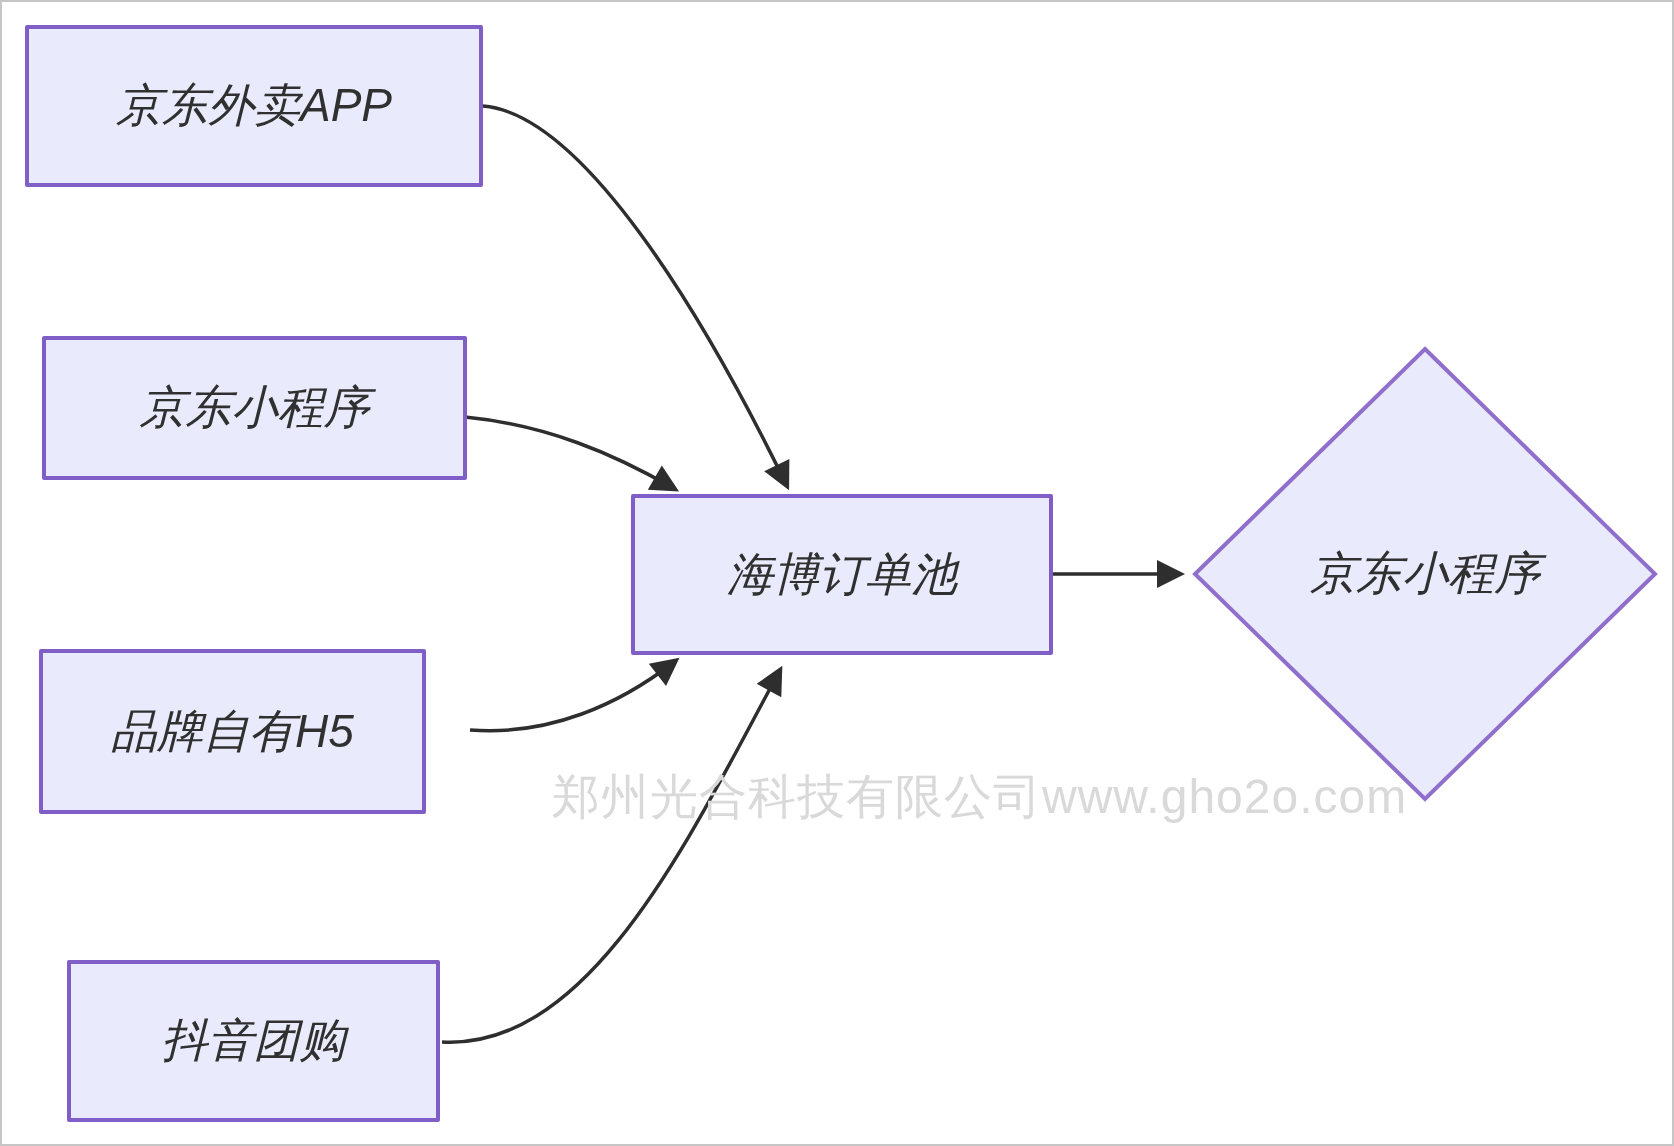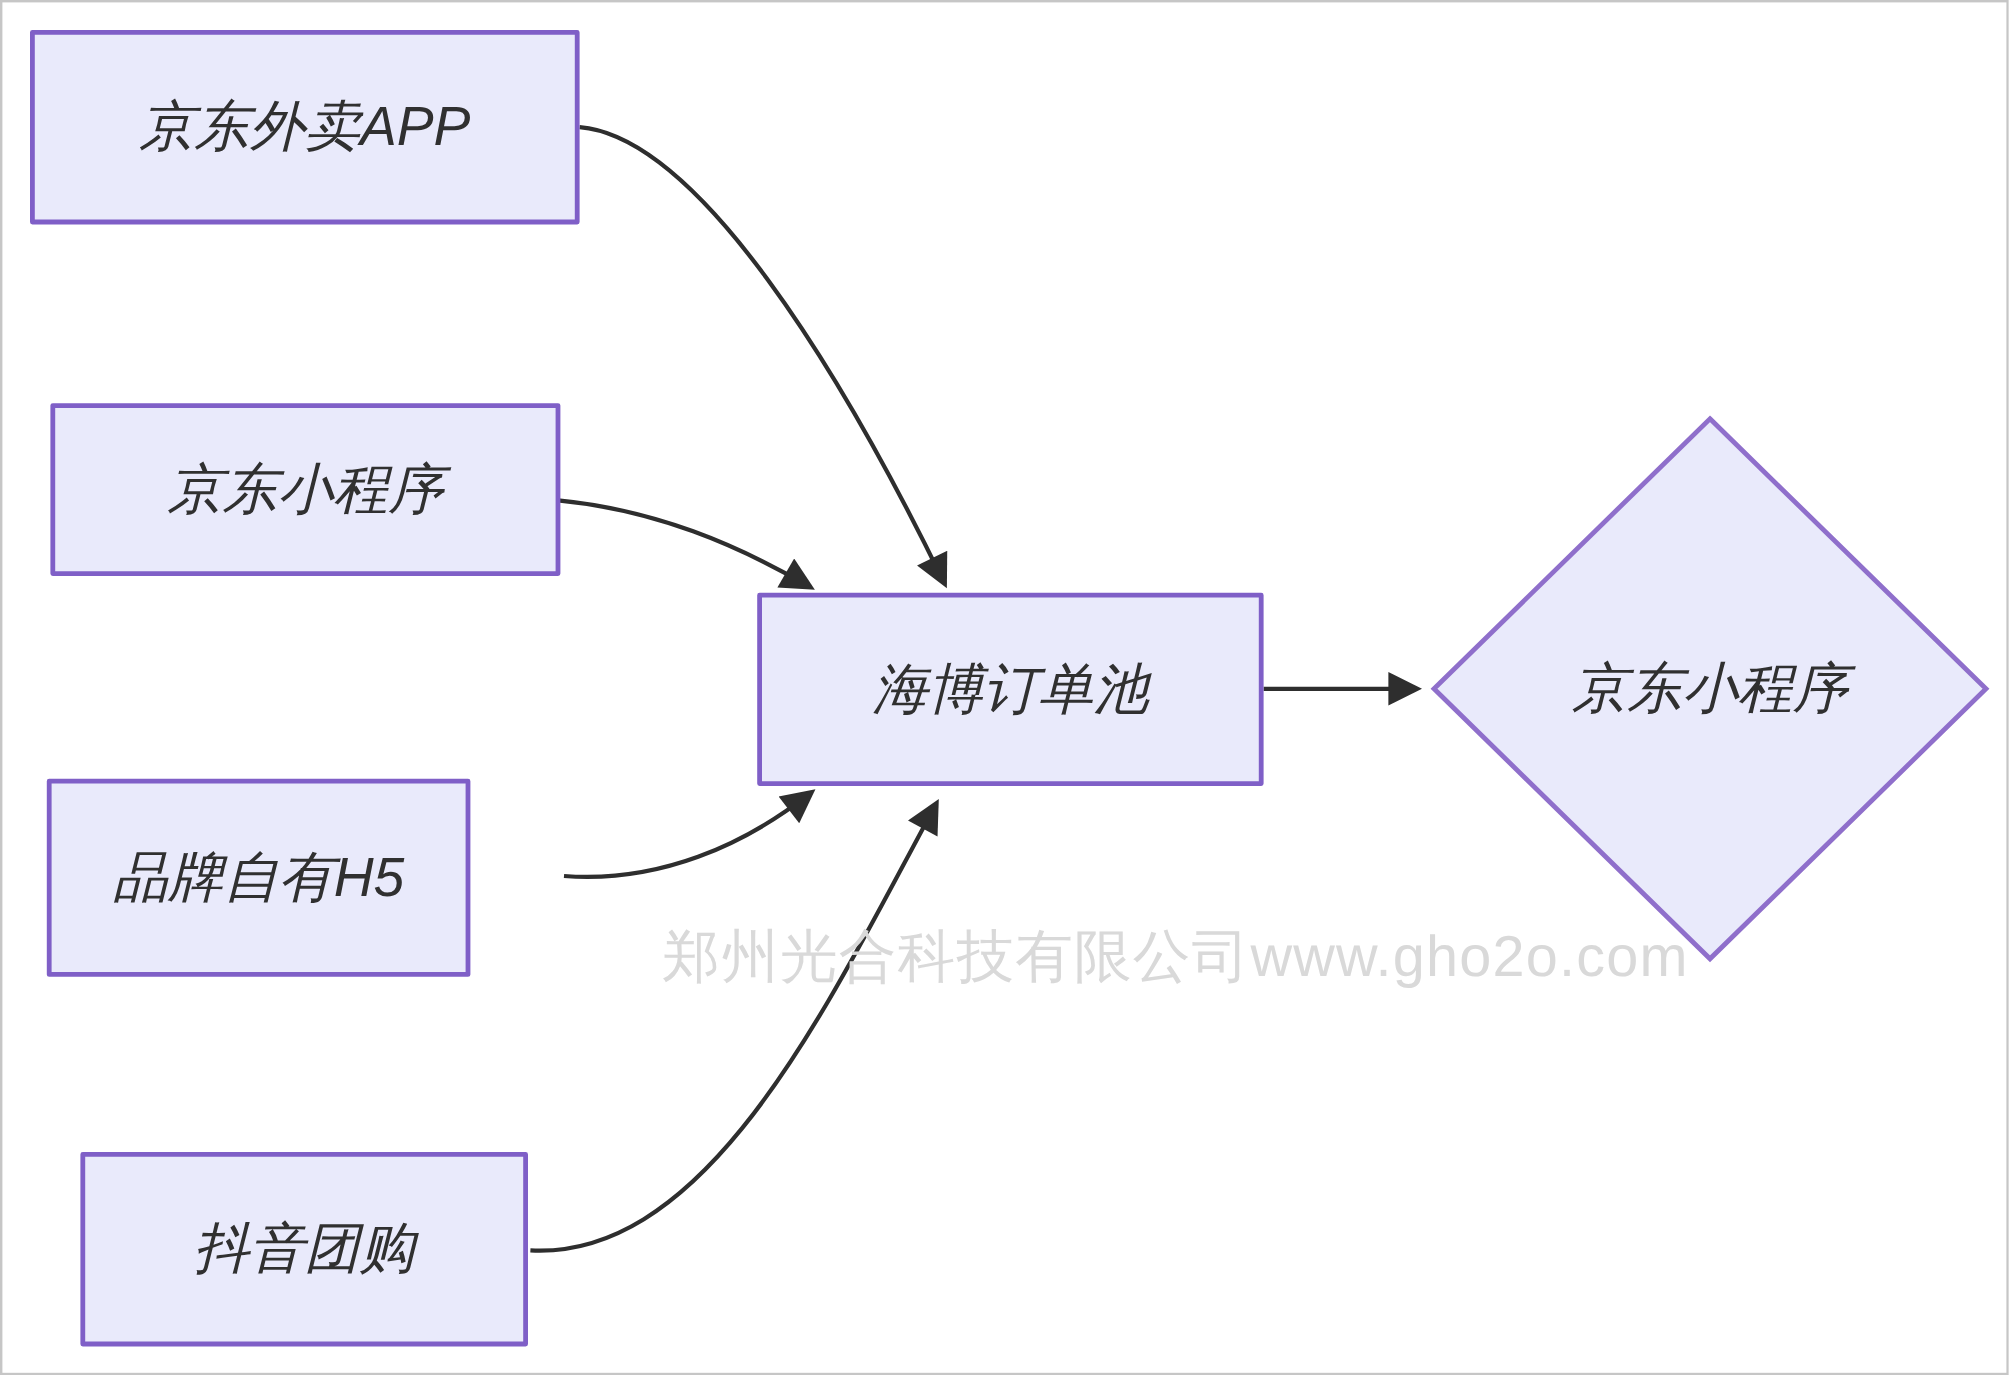--- a/index.html
+++ b/index.html
@@ -68,21 +68,21 @@
   </svg>
 
   <div class="node" style="left:23px;top:23px;width:458px;height:162px">
     <span class="node-label">京东外卖APP</span>
   </div>
 
   <div class="node" style="left:40px;top:334px;width:425px;height:144px">
     <span class="node-label">京东小程序</span>
   </div>
 
-  <div class="node" style="left:37px;top:647px;width:353px;height:165px">
+  <div class="node" style="left:37px;top:647px;width:387px;height:165px">
     <span class="node-label">品牌自有H5</span>
   </div>
 
   <div class="node" style="left:65px;top:958px;width:373px;height:162px">
     <span class="node-label">抖音团购</span>
   </div>
 
   <div class="node" style="left:629px;top:492px;width:422px;height:161px">
     <span class="node-label">海博订单池</span>
   </div>

